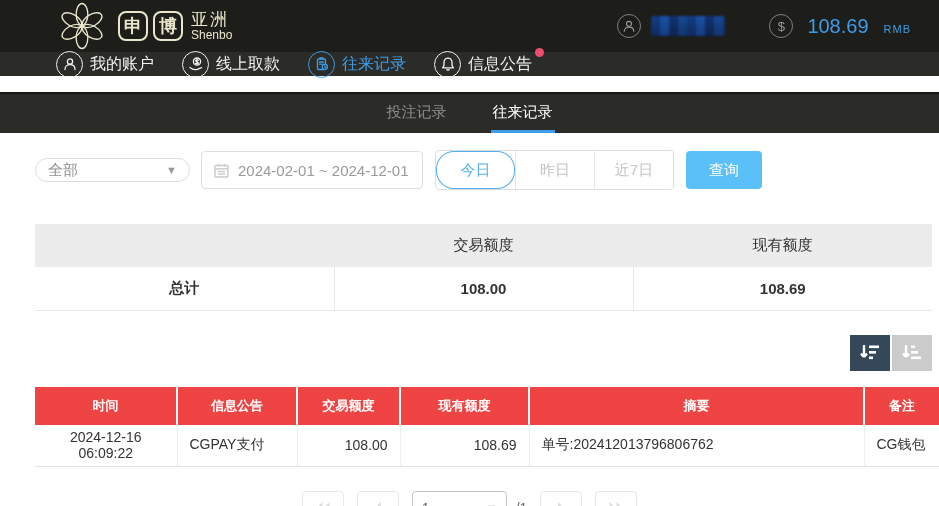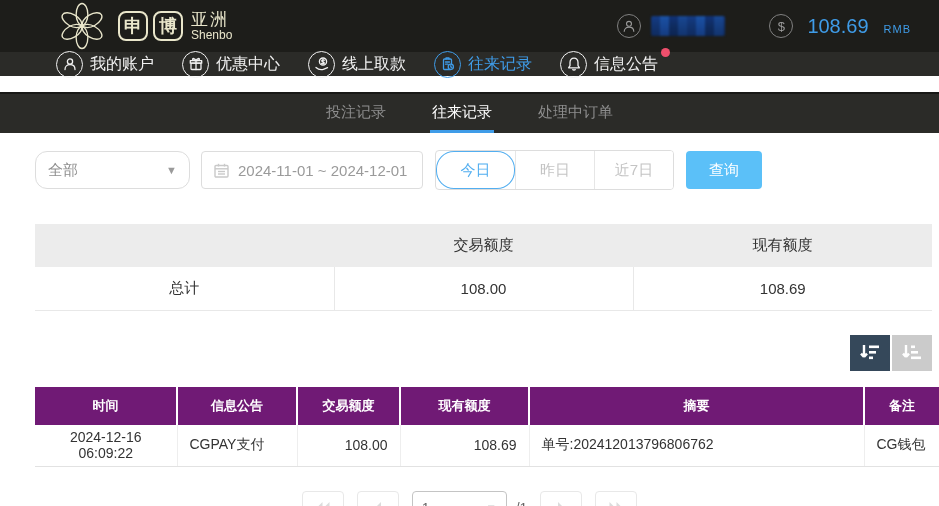--- a/index.html
+++ b/index.html
@@ -46,54 +46,54 @@
   .subnav { position:absolute; top:92px; left:0; width:939px; height:41px; background:#2b2b28;
             border-top:2px solid #181816; display:flex; justify-content:center; gap:42px; }
   .subtab { color:#8d8d8d; font-size:15px; display:flex; align-items:center; height:100%;
             border-bottom:3px solid transparent; cursor:pointer; padding:12px 2px; }
   .subtab.active { color:#ffffff; border-bottom-color:#3f9ce8; }
 
   
   .content { position:absolute; top:133px; left:0; width:939px; }
 
   .filters { display:flex; align-items:center; margin:17px 0 0 35px; }
-  .sel { width:155px; height:38px; border:1px solid #ddd; border-radius:12px; background:#fff;
+  .sel { width:155px; height:24px; border:1px solid #ddd; border-radius:12px; background:#fff;
          display:flex; align-items:center; justify-content:space-between; padding:3px 12px;
          color:#8f8f8f; font-size:15px; cursor:pointer; }
   .sel .caret { color:#9a9a9a; font-size:11px; }
   .dateinput { width:222px; height:38px; border:1px solid #ddd; border-radius:4px; background:#fff;
                display:flex; align-items:center; gap:8px; padding:0 11px; margin-left:11px;
                color:#9a9a9a; font-size:15px; cursor:pointer; }
   .dateinput svg { width:17px; height:17px; stroke:#c9c9c9; fill:none; stroke-width:1.4; }
   .quick-group { display:flex; margin-left:12px; border:1px solid #ddd; border-radius:4px; overflow:hidden; }
   .quick { width:79px; height:38px; display:flex; align-items:center; justify-content:center;
            color:#c4c4c4; font-size:15px; background:#fff; border-left:1px solid #e6e6e6; cursor:pointer; }
   .quick:first-child { border-left:none;border-radius:18px; }
   .quick.active { color:#52aef0; box-shadow:inset 0 0 0 1px #52aef0; border-left-color:#52aef0; }
   .search-btn { width:76px; height:38px; margin-left:12px; background:#5bc0f8; color:#fff;
                 font-size:15px; border:none; border-radius:4px; cursor:pointer; }
 
   
   .summary { margin:34px 0 0 35px; width:897px; border-collapse:collapse; table-layout:fixed; }
   .summary th { height:43px; background:#ececec; font-size:15px; font-weight:normal; color:#333; }
   .summary td { height:43px; background:#fff; font-size:15px; color:#333; text-align:center;
-                border-bottom:1px solid #e8e8e8; }
+                border-bottom:1px solid #e8e8e8;font-weight:bold; }
   .summary td + td { border-left:1px solid #e8e8e8; }
 
   
   .sortrow { display:flex; justify-content:flex-end; margin:24px 7px 0 0; gap:2px; }
   .sortbtn { width:40px; height:36px; display:flex; align-items:center; justify-content:center;
              border:none; cursor:pointer; }
   .sortbtn.desc { background:#35485a; }
   .sortbtn.asc { background:#cbcbcb; }
   .sortbtn svg { width:22px; height:20px; fill:#fff; stroke:#fff; }
 
   
   .maintbl { margin:16px 0 0 35px; width:904px; border-collapse:collapse; table-layout:fixed; }
-  .maintbl th { height:38px; background:#701a75; color:#fff; font-size:13px; font-weight:bold;
+  .maintbl th { height:38px; background:#ef4444; color:#fff; font-size:13px; font-weight:bold;
                 border-right:2px solid #fff; }
   .maintbl th:last-child { border-right:none; }
   .maintbl td { height:42px; background:#fff; color:#333; font-size:14px;
                 border-bottom:1px solid #e2e2e2; border-right:1px solid #eee; padding:0 12px; }
   .maintbl td:last-child { border-right:none; }
   .al-c { text-align:center; } .al-r { text-align:right; } .al-l { text-align:left; }
 
   
   .pager { display:flex; align-items:center; justify-content:center; margin-top:24px; gap:13px; }
   .pgbtn { width:42px; height:34px; border:1px solid #e8e8e8; border-radius:4px; background:#fff;
@@ -149,31 +149,20 @@
         <svg viewBox="0 0 16 16">
             <circle cx="8" cy="5.5" r="2.6"></circle>
             <path d="M3 13.5c0-3 2.2-4.8 5-4.8s5 1.8 5 4.8"></path>
           </svg>
       </span>
       <span>我的账户</span>
     </div>
     <div class="nav-item">
       <span class="nav-ic">
         <svg viewBox="0 0 16 16">
-            <rect x="3" y="7.2" width="10" height="6.3" rx="0.8"></rect>
-            <path d="M2.3 4.6h11.4v2.6H2.3z"></path>
-            <line x1="8" y1="4.6" x2="8" y2="13.5"></line>
-            <path d="M8 4.4C6.8 2.2 4.6 2 4.6 3.3S6.8 4.6 8 4.4zm0 0c1.2-2.2 3.4-2.4 3.4-1.1S9.2 4.6 8 4.4z"></path>
-          </svg>
-      </span>
-      <span>优惠中心</span>
-    </div>
-    <div class="nav-item">
-      <span class="nav-ic">
-        <svg viewBox="0 0 16 16">
             <circle cx="9" cy="5.6" r="3.6"></circle>
             <path d="M10.3 4.2c-.3-.5-2.6-.8-2.6.6s2.6.7 2.6 2.1c0 1.3-2.3 1.1-2.7.5M9 3.2v5"></path>
             <path d="M2 11.5c2.2 2 5.2 2.7 8 1.6l3.5-1.4"></path>
           </svg>
       </span>
       <span>线上取款</span>
     </div>
     <div class="nav-item active">
       <span class="nav-ic">
         <svg viewBox="0 0 16 16">
@@ -195,40 +184,39 @@
           </svg>
       </span>
       <span>信息公告</span>
       <span class="red-dot"></span>
     </div>
   </div>
 
   <div class="subnav">
     <div class="subtab">投注记录</div>
     <div class="subtab active">往来记录</div>
-    <div class="subtab">处理中订单</div>
   </div>
 
   <div class="content">
 
     <div class="filters">
       <div class="sel">
         <span>全部</span>
         <span class="caret">▼</span>
       </div>
       <div class="dateinput">
         <svg viewBox="0 0 17 17">
           <rect x="2" y="3.5" width="13" height="11.5" rx="1"></rect>
             <line x1="5.5" y1="1.8" x2="5.5" y2="4.5"></line>
           <line x1="11.5" y1="1.8" x2="11.5" y2="4.5"></line>
             <line x1="2" y1="6.8" x2="15" y2="6.8"></line>
           <line x1="5" y1="9.5" x2="12" y2="9.5"></line>
             <line x1="5" y1="12" x2="12" y2="12"></line>
         </svg>
-        <span>2024-11-01 ~ 2024-12-01</span>
+        <span>2024-02-01 ~ 2024-12-01</span>
       </div>
       <div class="quick-group">
         <div class="quick active">今日</div>
         <div class="quick">昨日</div>
         <div class="quick">近7日</div>
       </div>
       <button class="search-btn">查询</button>
     </div>
 
     <table class="summary">

